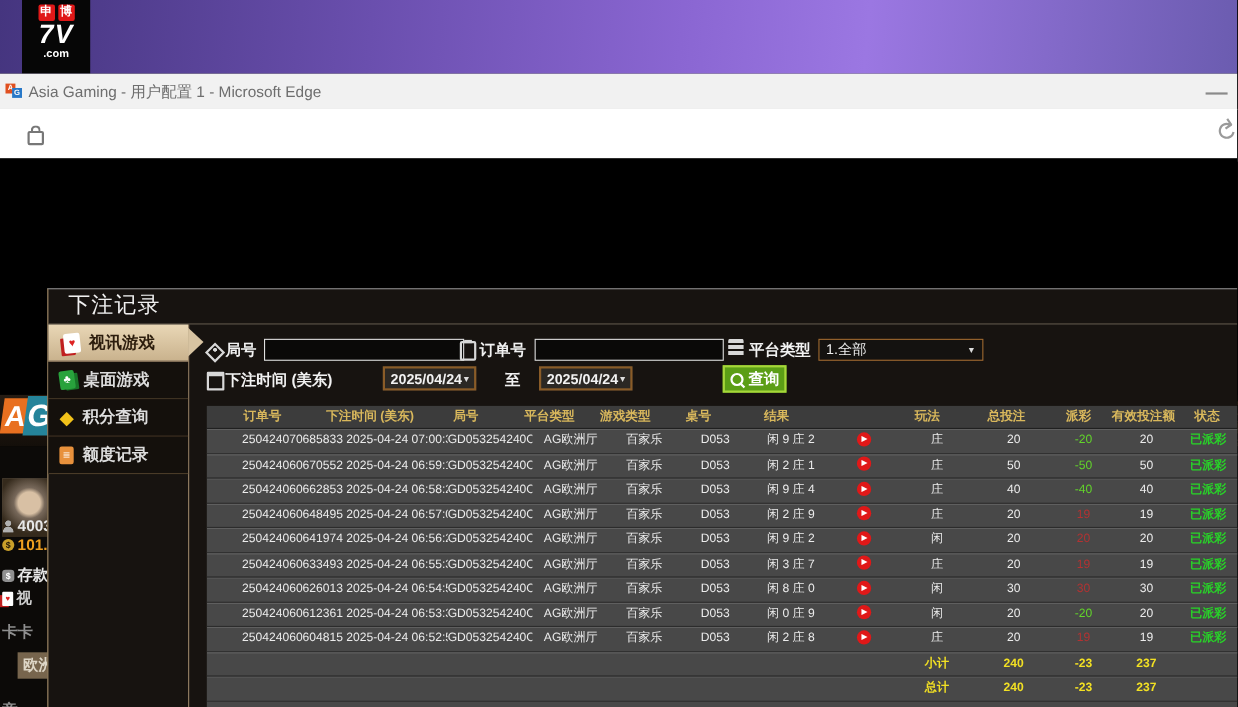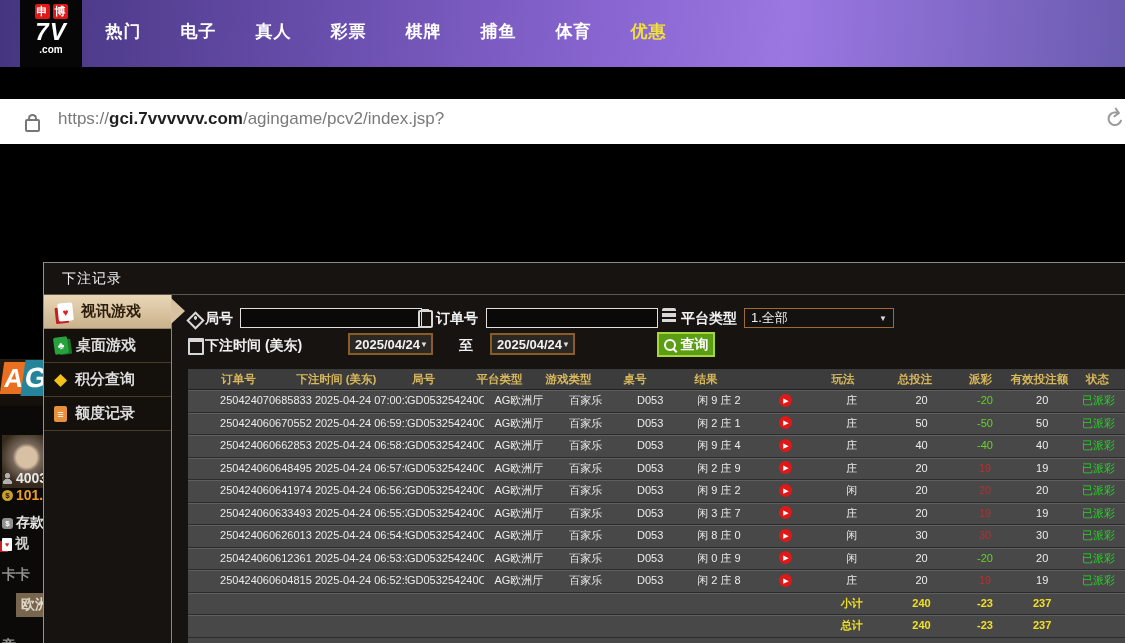--- a/index.html
+++ b/index.html
@@ -72,21 +72,21 @@
   .frag-sel{background:#77654d;padding:3px 14px 3px 5px;left:16px;}
   .fic{display:inline-flex;align-items:center;justify-content:center;flex:none;}
   .fic.user-icon{width:11px;height:11px;
     background:radial-gradient(circle at 50% 25%,#b0b0b0 2.5px,transparent 3px),radial-gradient(circle at 50% 95%,#b0b0b0 4.5px,transparent 5px);}
   .fic.moneybag-icon{width:11px;height:11px;border-radius:50%;background:#caa02a;color:#241a08;font-size:8px;font-weight:bold;}
   .fic.coin-icon{width:11px;height:11px;border-radius:3px;background:#909090;color:#fff;font-size:8px;}
   .fic.cards-icon{width:10px;height:13px;background:#fff;color:#d22;font-size:7px;border-radius:1px;box-shadow:-3px 2px 0 -1px #c02020;}
   
   #modal{position:absolute;left:43px;top:262px;width:1082px;height:381px;background:#171310;
     border-top:1px solid #8a8a8a;border-left:1px solid #a8906c;box-sizing:border-box;z-index:5;}
-  #modal-title{height:31px;line-height:31px;padding-left:18px;font-size:14px;color:#f0f0f0;letter-spacing:1px;border-bottom:1px solid #5f574a;}
+  #modal-title{height:31px;line-height:31px;padding-left:18px;font-size:20px;color:#f0f0f0;letter-spacing:1px;border-bottom:1px solid #5f574a;}
   #side-list{position:absolute;left:0;top:32px;width:127px;bottom:0;border-right:1px solid #9a8468;}
   .side-item{display:flex;align-items:center;gap:8px;padding-left:10px;height:33px;border-bottom:1px solid #4a3b28;
     color:#dcdcdc;font-weight:bold;font-size:15px;position:relative;cursor:pointer;background:#14100c;}
   .side-item.sel{background:linear-gradient(180deg,#e9d7b6,#c9b28d);color:#2c1d0d;border-bottom-color:#9a8468;}
   .sel-arrow{position:absolute;right:-14px;top:3px;width:0;height:0;
     border-top:13px solid transparent;border-bottom:13px solid transparent;border-left:14px solid #d7c3a1;}
   .sic{display:inline-flex;align-items:center;justify-content:center;flex:none;}
   .sic.video-cards{width:15px;height:18px;background:#fff;color:#d22;font-size:10px;border-radius:2px;
     box-shadow:-4px 3px 0 -1px #c02020;transform:rotate(-6deg);margin-left:4px;}
   .sic.slot-777{color:#e33;font-style:italic;font-weight:bold;font-size:9px;border:1px solid #a22;border-radius:2px;padding:2px 1px;background:#181212;}
@@ -115,54 +115,49 @@
   
   #tbl{position:absolute;left:144px;top:106px;width:938px;}
   .t-head{display:flex;height:20px;background:#3c3c3c;border-bottom:1px solid #202020;}
   .tc{box-sizing:border-box;text-align:center;font-size:11px;color:#ececec;overflow:hidden;white-space:nowrap;line-height:21px;}
   .t-head .tc{color:#d9b85c;font-weight:bold;font-size:11.5px;line-height:20px;}
   .t-row{display:flex;height:21.5px;background:#484848;border-bottom:1px solid #2c2c2c;box-shadow:inset 0 1px 0 #5f5f5f;padding-left:29px;}
   .playbtn{display:inline-block;width:13px;height:13px;background:#e01818;border-radius:50%;color:#fff;
     font-size:7px;line-height:13px;vertical-align:middle;margin-top:-2px;cursor:pointer;}
   .tc.pos{color:#b23232;}
   .tc.neg{color:#62d42a;}
-  .tc.st{color:#28d228;}
+  .tc.st{color:#28d228;font-weight:bold;}
   .t-row.totals .tc{color:#f2e023;font-weight:bold;}
   .t-fill{height:18px;background:#484848;}
 </style>
 </head>
 <body>
 
 <div id="screen">
 
   <div id="topbar">
     <div id="logo">
       <div class="tiles">
         <span class="tile">申</span>
         <span class="tile">博</span>
       </div>
       <div class="main">7V</div>
       <div class="sub">.com</div>
     </div>
-    <div id="nav-items">
-        <div class="nav-item">热门</div>
-        <div class="nav-item">电子</div>
-        <div class="nav-item">真人</div>
-        <div class="nav-item">彩票</div>
-        <div class="nav-item">棋牌</div>
-        <div class="nav-item">捕鱼</div>
-        <div class="nav-item">体育</div>
-        <div class="nav-item hl">优惠</div>
-      </div>
   </div>
 
+  <div id="titlebar">
+    <span class="fav fav-a">A</span>
+    <span class="fav fav-g">G</span>
+    <span id="win-title">Asia Gaming - 用户配置 1 - Microsoft Edge</span>
+    <div id="min-btn"></div>
+  </div>
 
   <div id="urlbar">
     <span class="lock"></span>
-    <span id="url-text"><span>https://</span><span class="domain">gci.7vvvvvv.com</span><span>/agingame/pcv2/index.jsp?</span></span>
     <span id="refresh">↻</span>
   </div>
 
   <div id="content">
 
     <div id="strip">
       <div class="pillar"></div>
       <div class="pinkzone"></div>
       <div class="bokeh"></div>
       <span class="ag-a">A</span>

